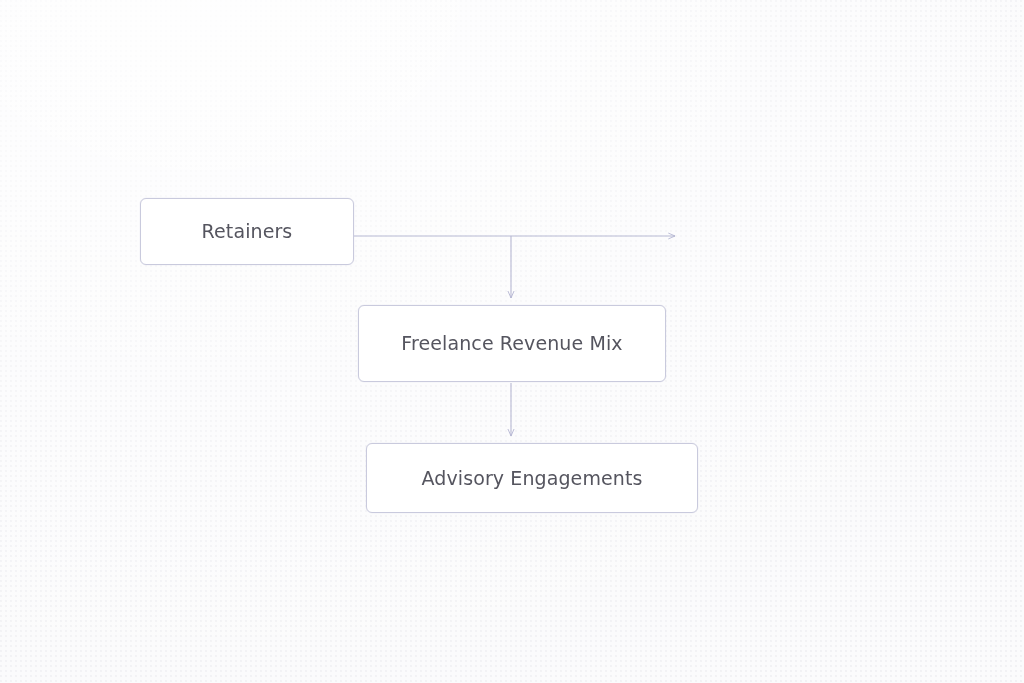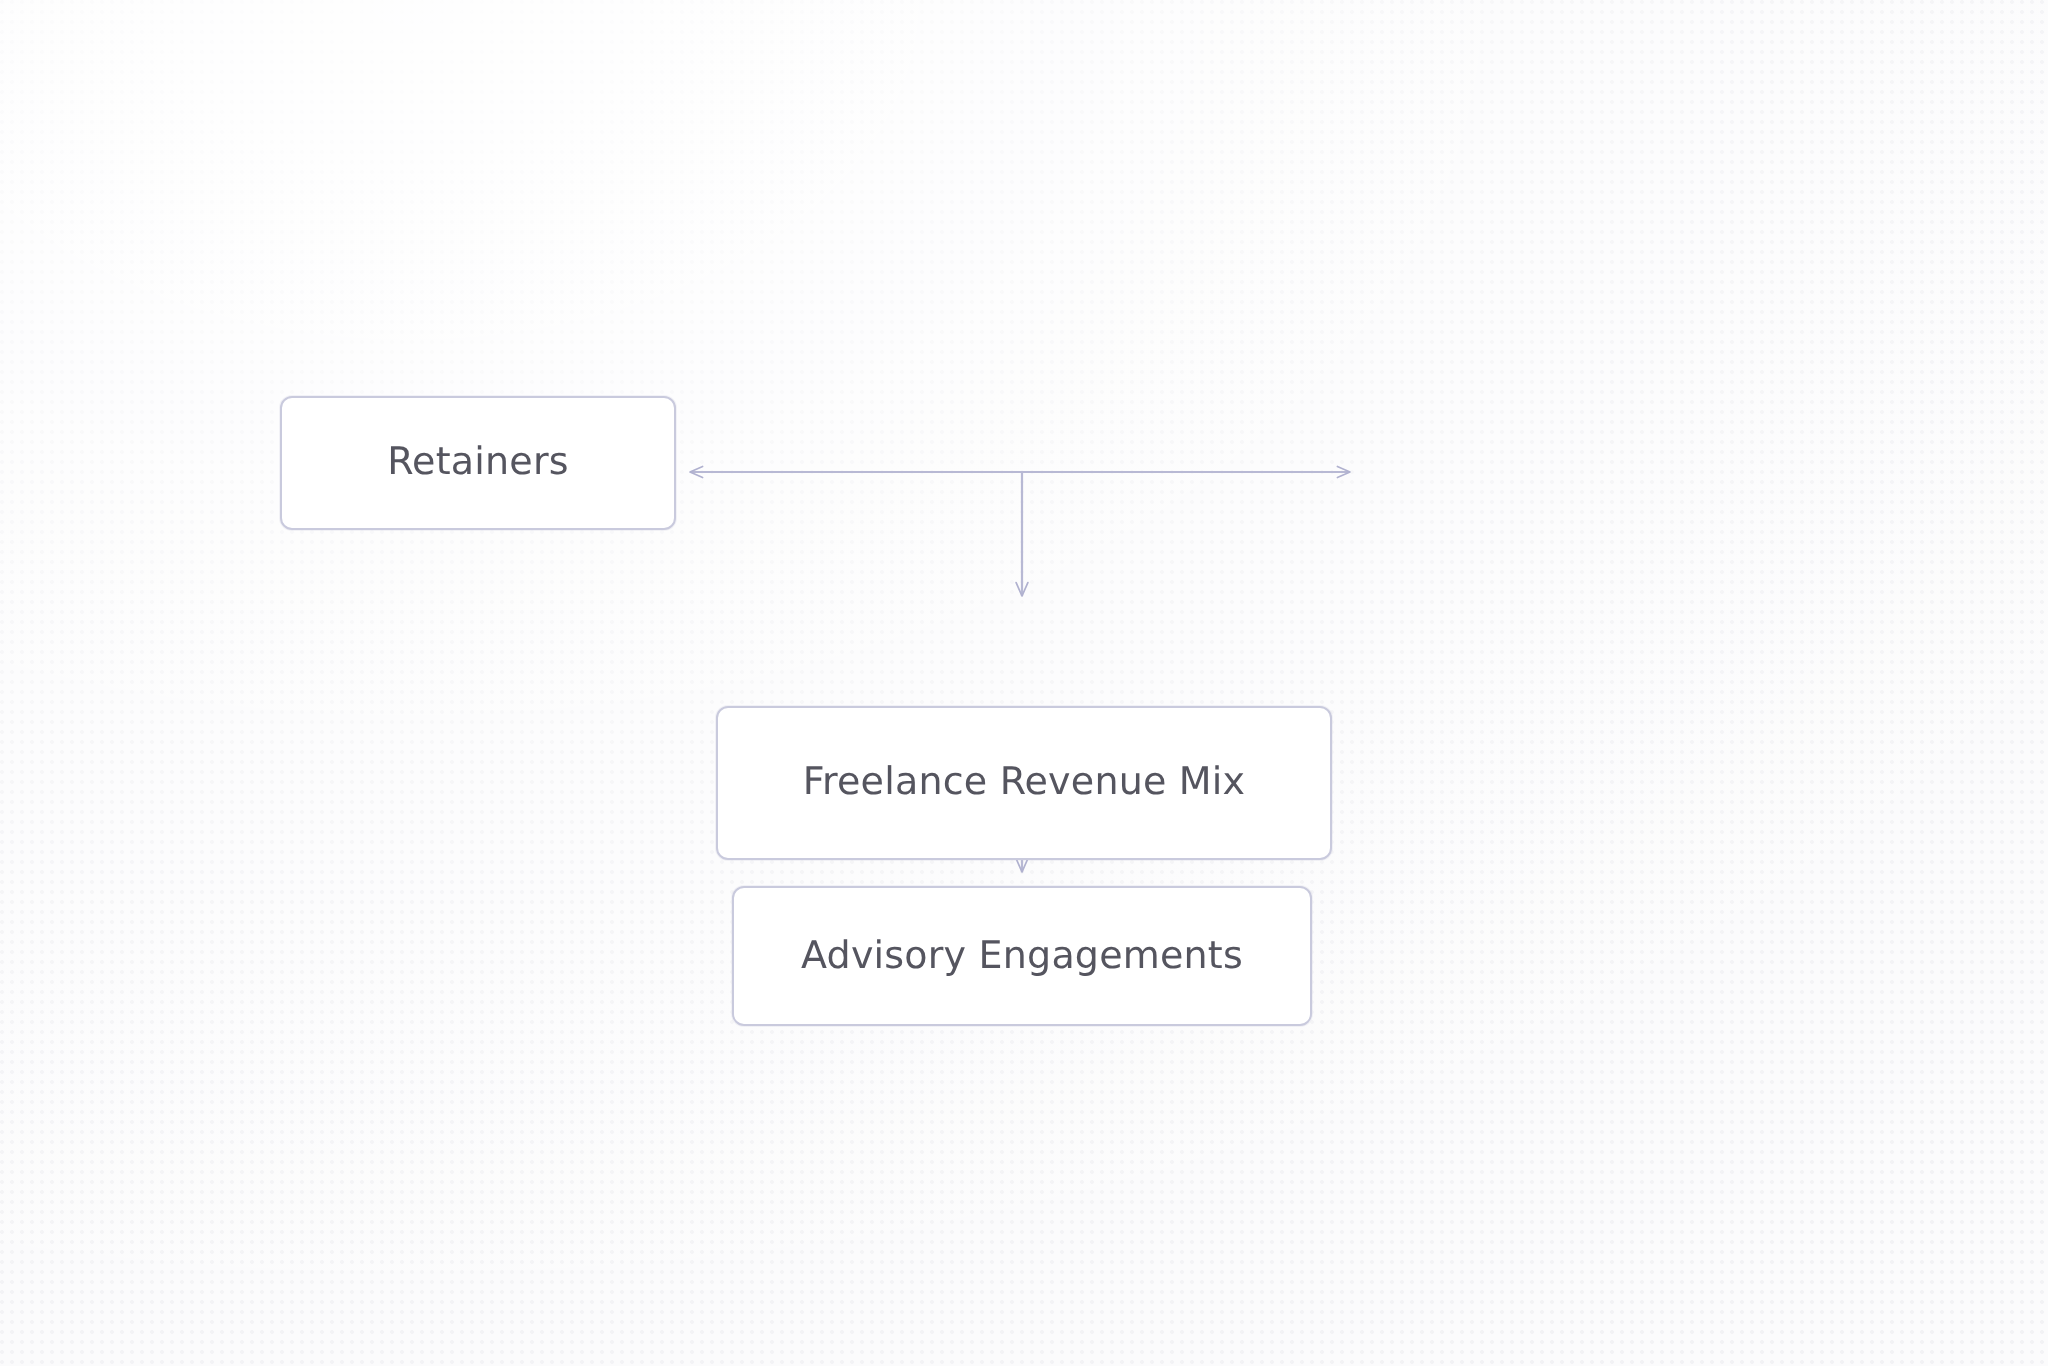--- a/index.html
+++ b/index.html
@@ -60,24 +60,24 @@
   .node-label {
     color: #55555f;
     font-size: 19px;
     font-weight: 400;
     letter-spacing: 0.1px;
     line-height: 1.2;
     white-space: nowrap;
     text-align: center;
   }
 
-  #node-retainers  { left: 140px; top: 198px; width: 198px; height: 67px; }
+  #node-retainers  { left: 140px; top: 198px; width: 214px; height: 67px; }
   #node-project    { left: 682px; top: 198px; width: 215px; height: 67px; }
-  #node-revenue    { left: 358px; top: 305px; width: 308px; height: 77px; margin-top: 48px; }
-  #node-advisory   { left: 366px; top: 443px; width: 290px; height: 70px; }
+  #node-revenue    { left: 358px; top: 305px; width: 308px; height: 77px; }
+  #node-advisory   { left: 366px; top: 443px; width: 332px; height: 70px; }
 </style>
 </head>
 <body>
 
 <div id="diagram-canvas">
 
   <div id="canvas-wash"></div>
 
   <svg id="connectors" viewBox="0 0 1024 683" width="1024" height="683" xmlns="http://www.w3.org/2000/svg">
     <defs>

